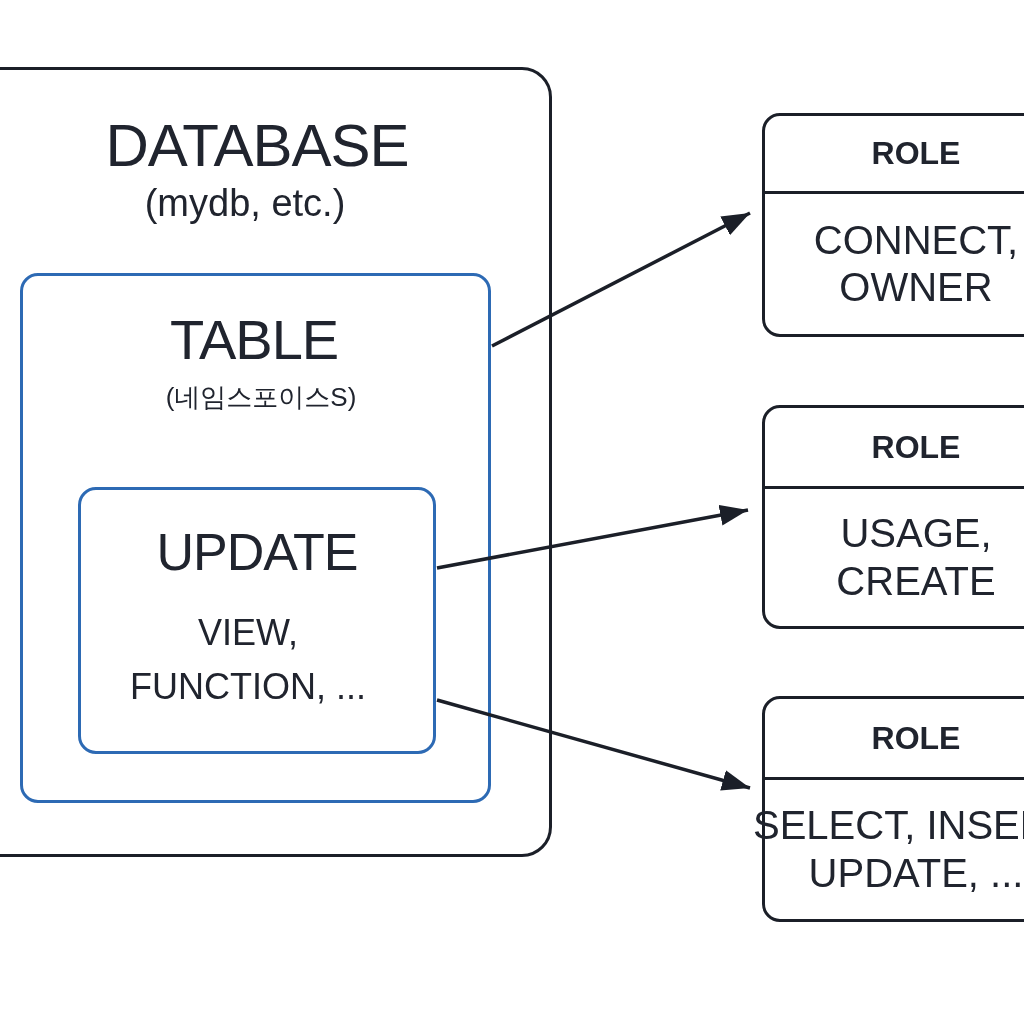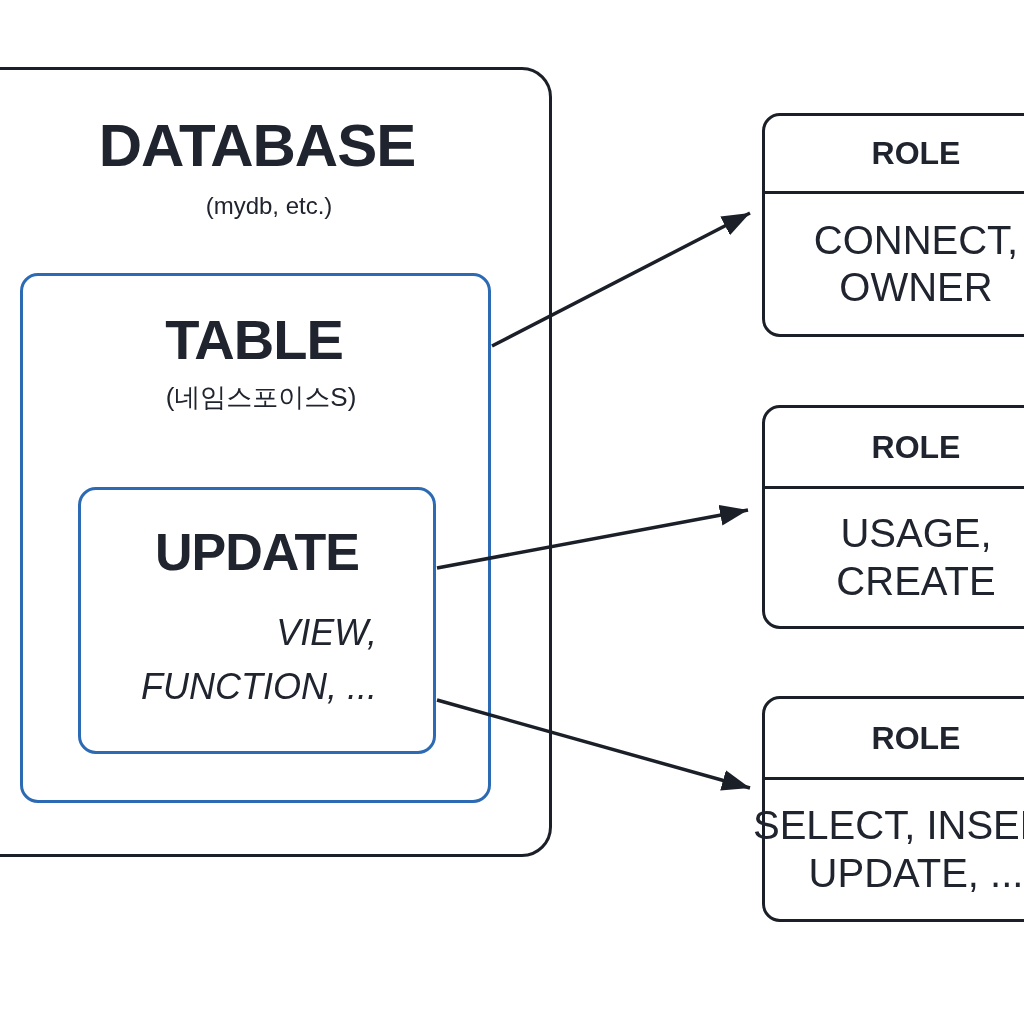--- a/index.html
+++ b/index.html
@@ -16,30 +16,30 @@
     background: #ffffff;
   }
   .black-border { border: 3px solid #1b1f28; }
   .blue-border  { border: 3px solid #2d6ab4; }
 
   .database-box { left: -60px; top: 67px;  width: 612px; height: 790px; border-radius: 30px; }
   .schema-box   { left: 20px;  top: 273px; width: 471px; height: 530px; border-radius: 18px; }
   .table-box    { left: 78px;  top: 487px; width: 358px; height: 267px; border-radius: 18px; }
 
   .label { position: absolute; transform: translateX(-50%); white-space: nowrap; line-height: 1; }
-  .title { font-weight: bold; letter-spacing: -1px; }
+  .title { font-weight: normal; letter-spacing: -1px; }
 
   .db-title      { left: 257px; top: 116px; font-size: 60px; }
-  .db-subtitle   { left: 245px; top: 194px; font-size: 24px; margin-left: 24px; }
+  .db-subtitle   { left: 245px; top: 184px; font-size: 38px; }
   .schema-title  { left: 254px; top: 312px; font-size: 56px; }
   .schema-subtitle { left: 261px; top: 384px; font-size: 26px; }
   .table-title   { left: 257px; top: 526px; font-size: 52px; }
   .table-items   {
-    left: 259px; top: 606px; font-size: 36px;
-    text-align: right; white-space: pre-line; line-height: 1.5; font-style: italic;
+    left: 248px; top: 606px; font-size: 36px;
+    text-align: center; white-space: pre-line; line-height: 1.5;
   }
 
   .role-box {
     left: 762px; width: 308px; border-radius: 18px;
     display: flex; flex-direction: column;
   }
   .role-box-1 { top: 113px; height: 224px; }
   .role-box-2 { top: 405px; height: 224px; }
   .role-box-3 { top: 696px; height: 226px; }
   .role-header {

